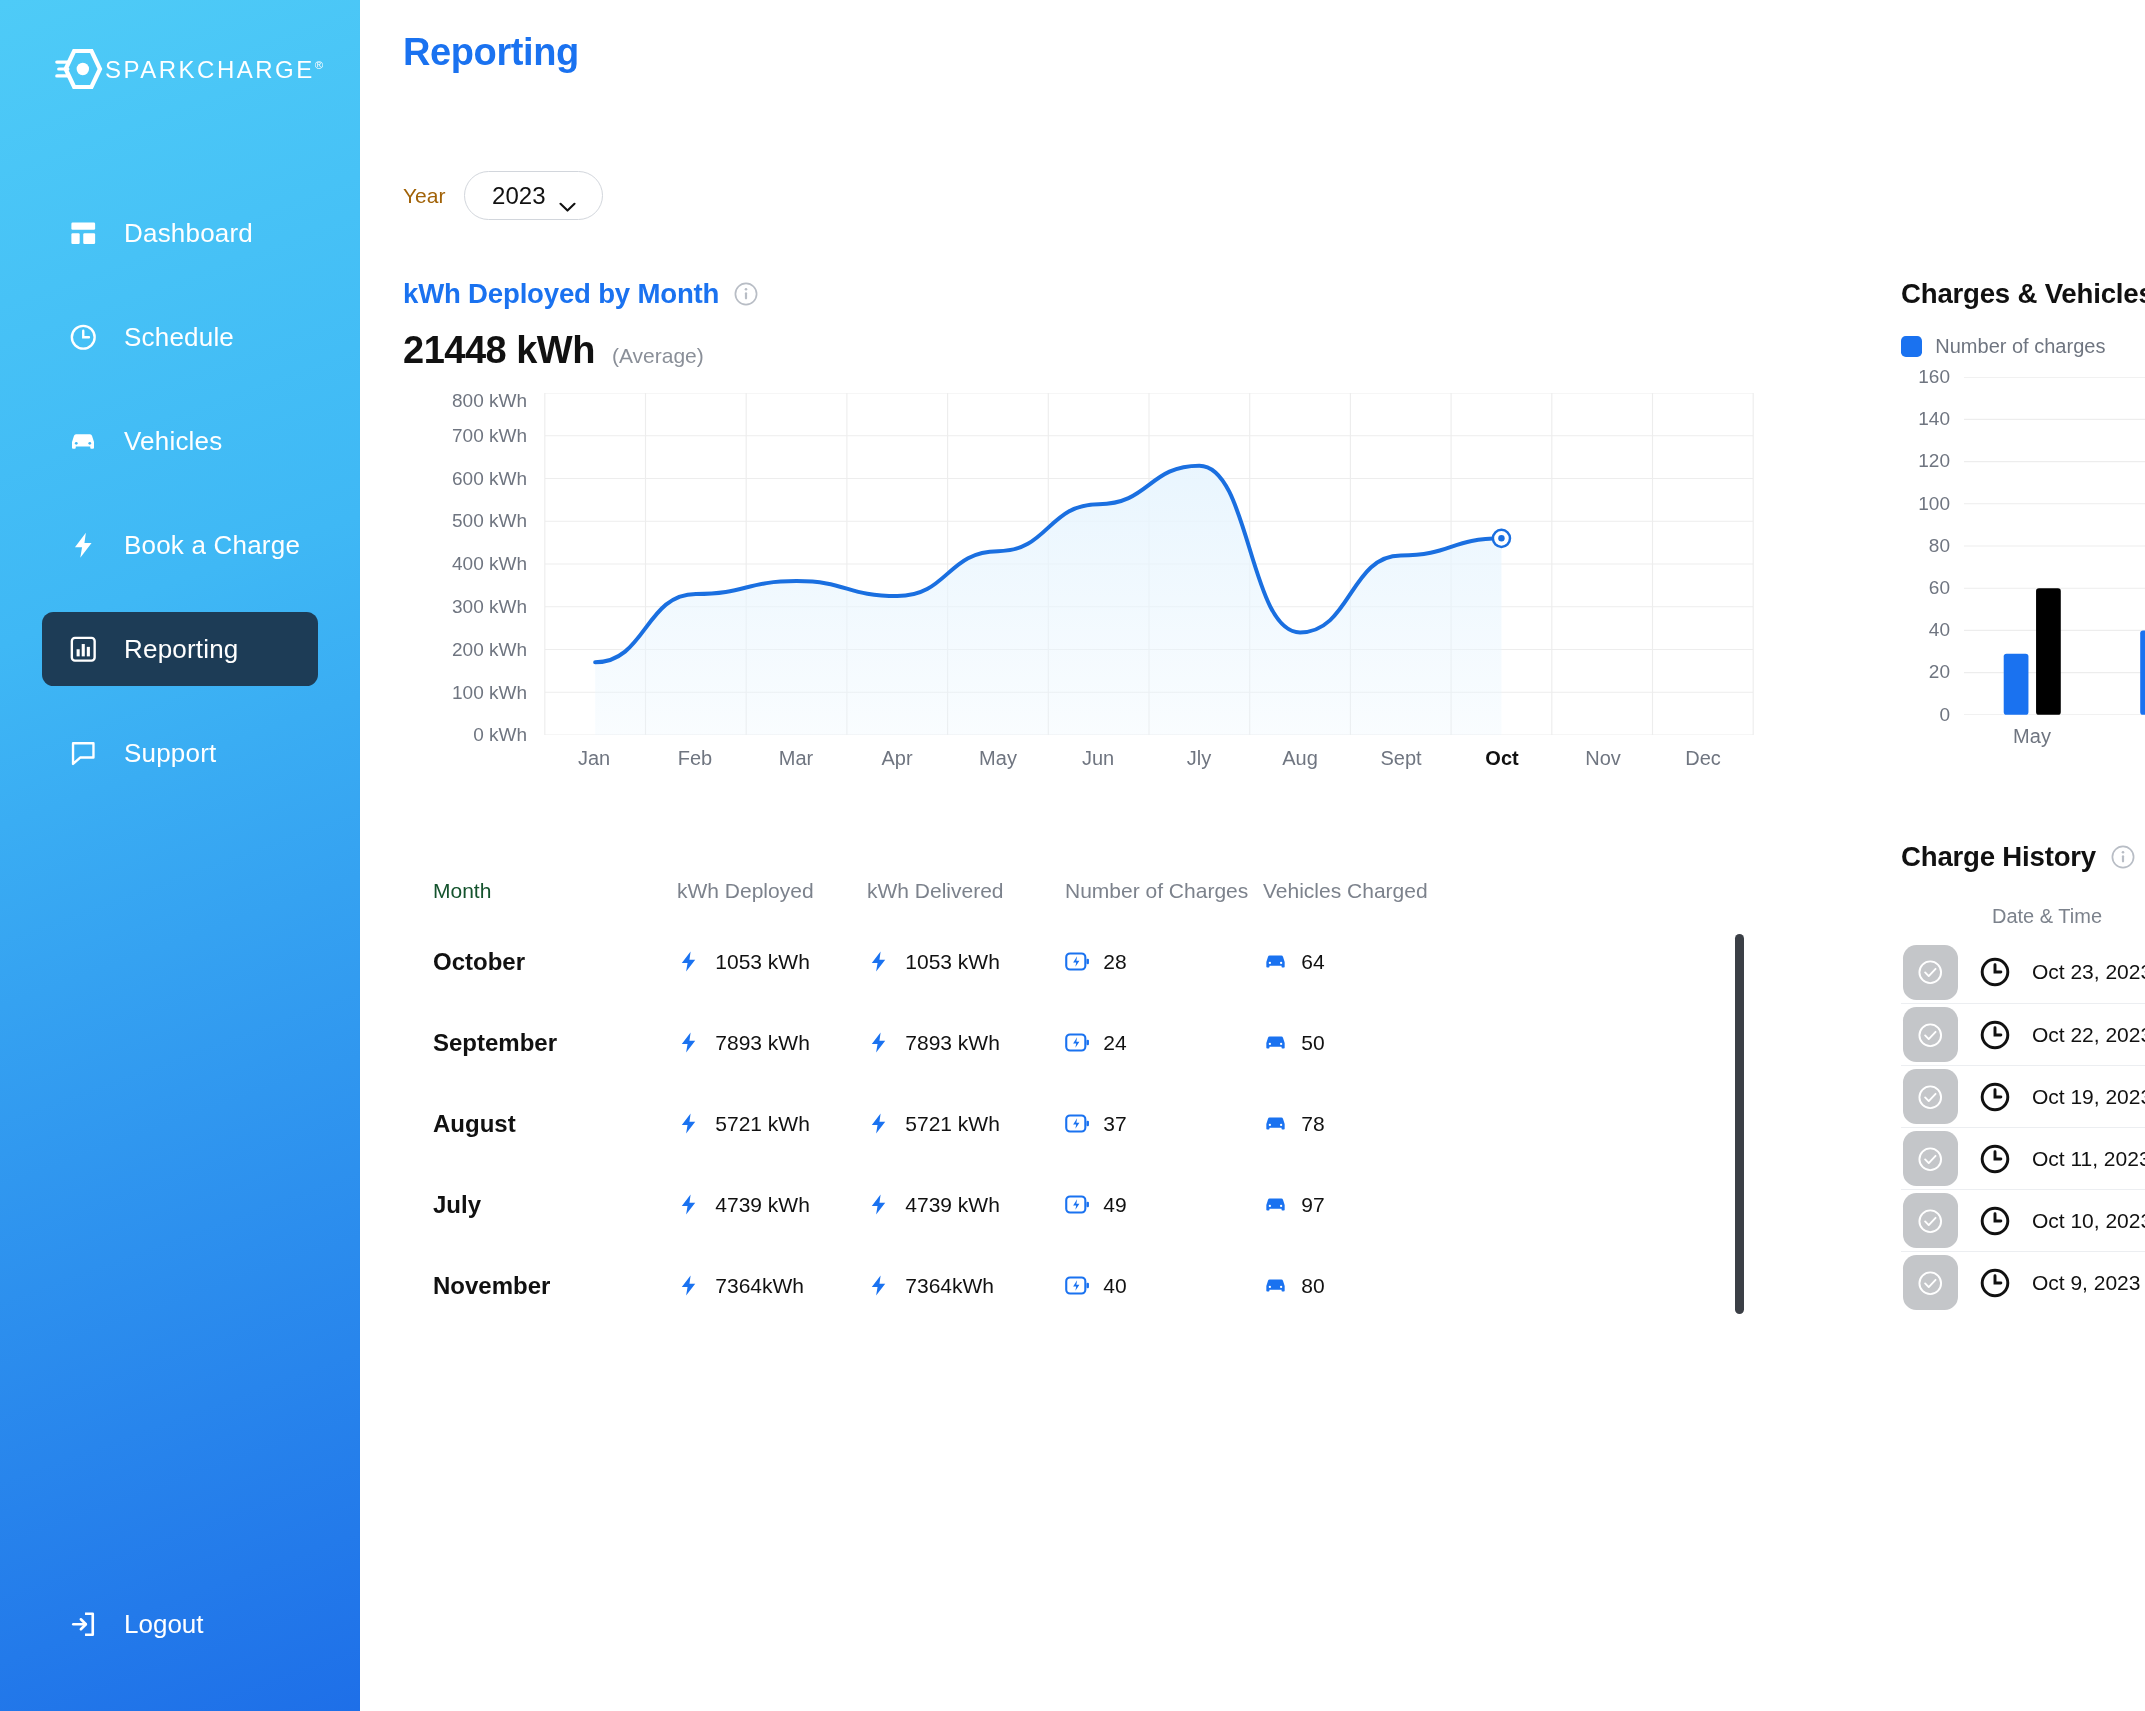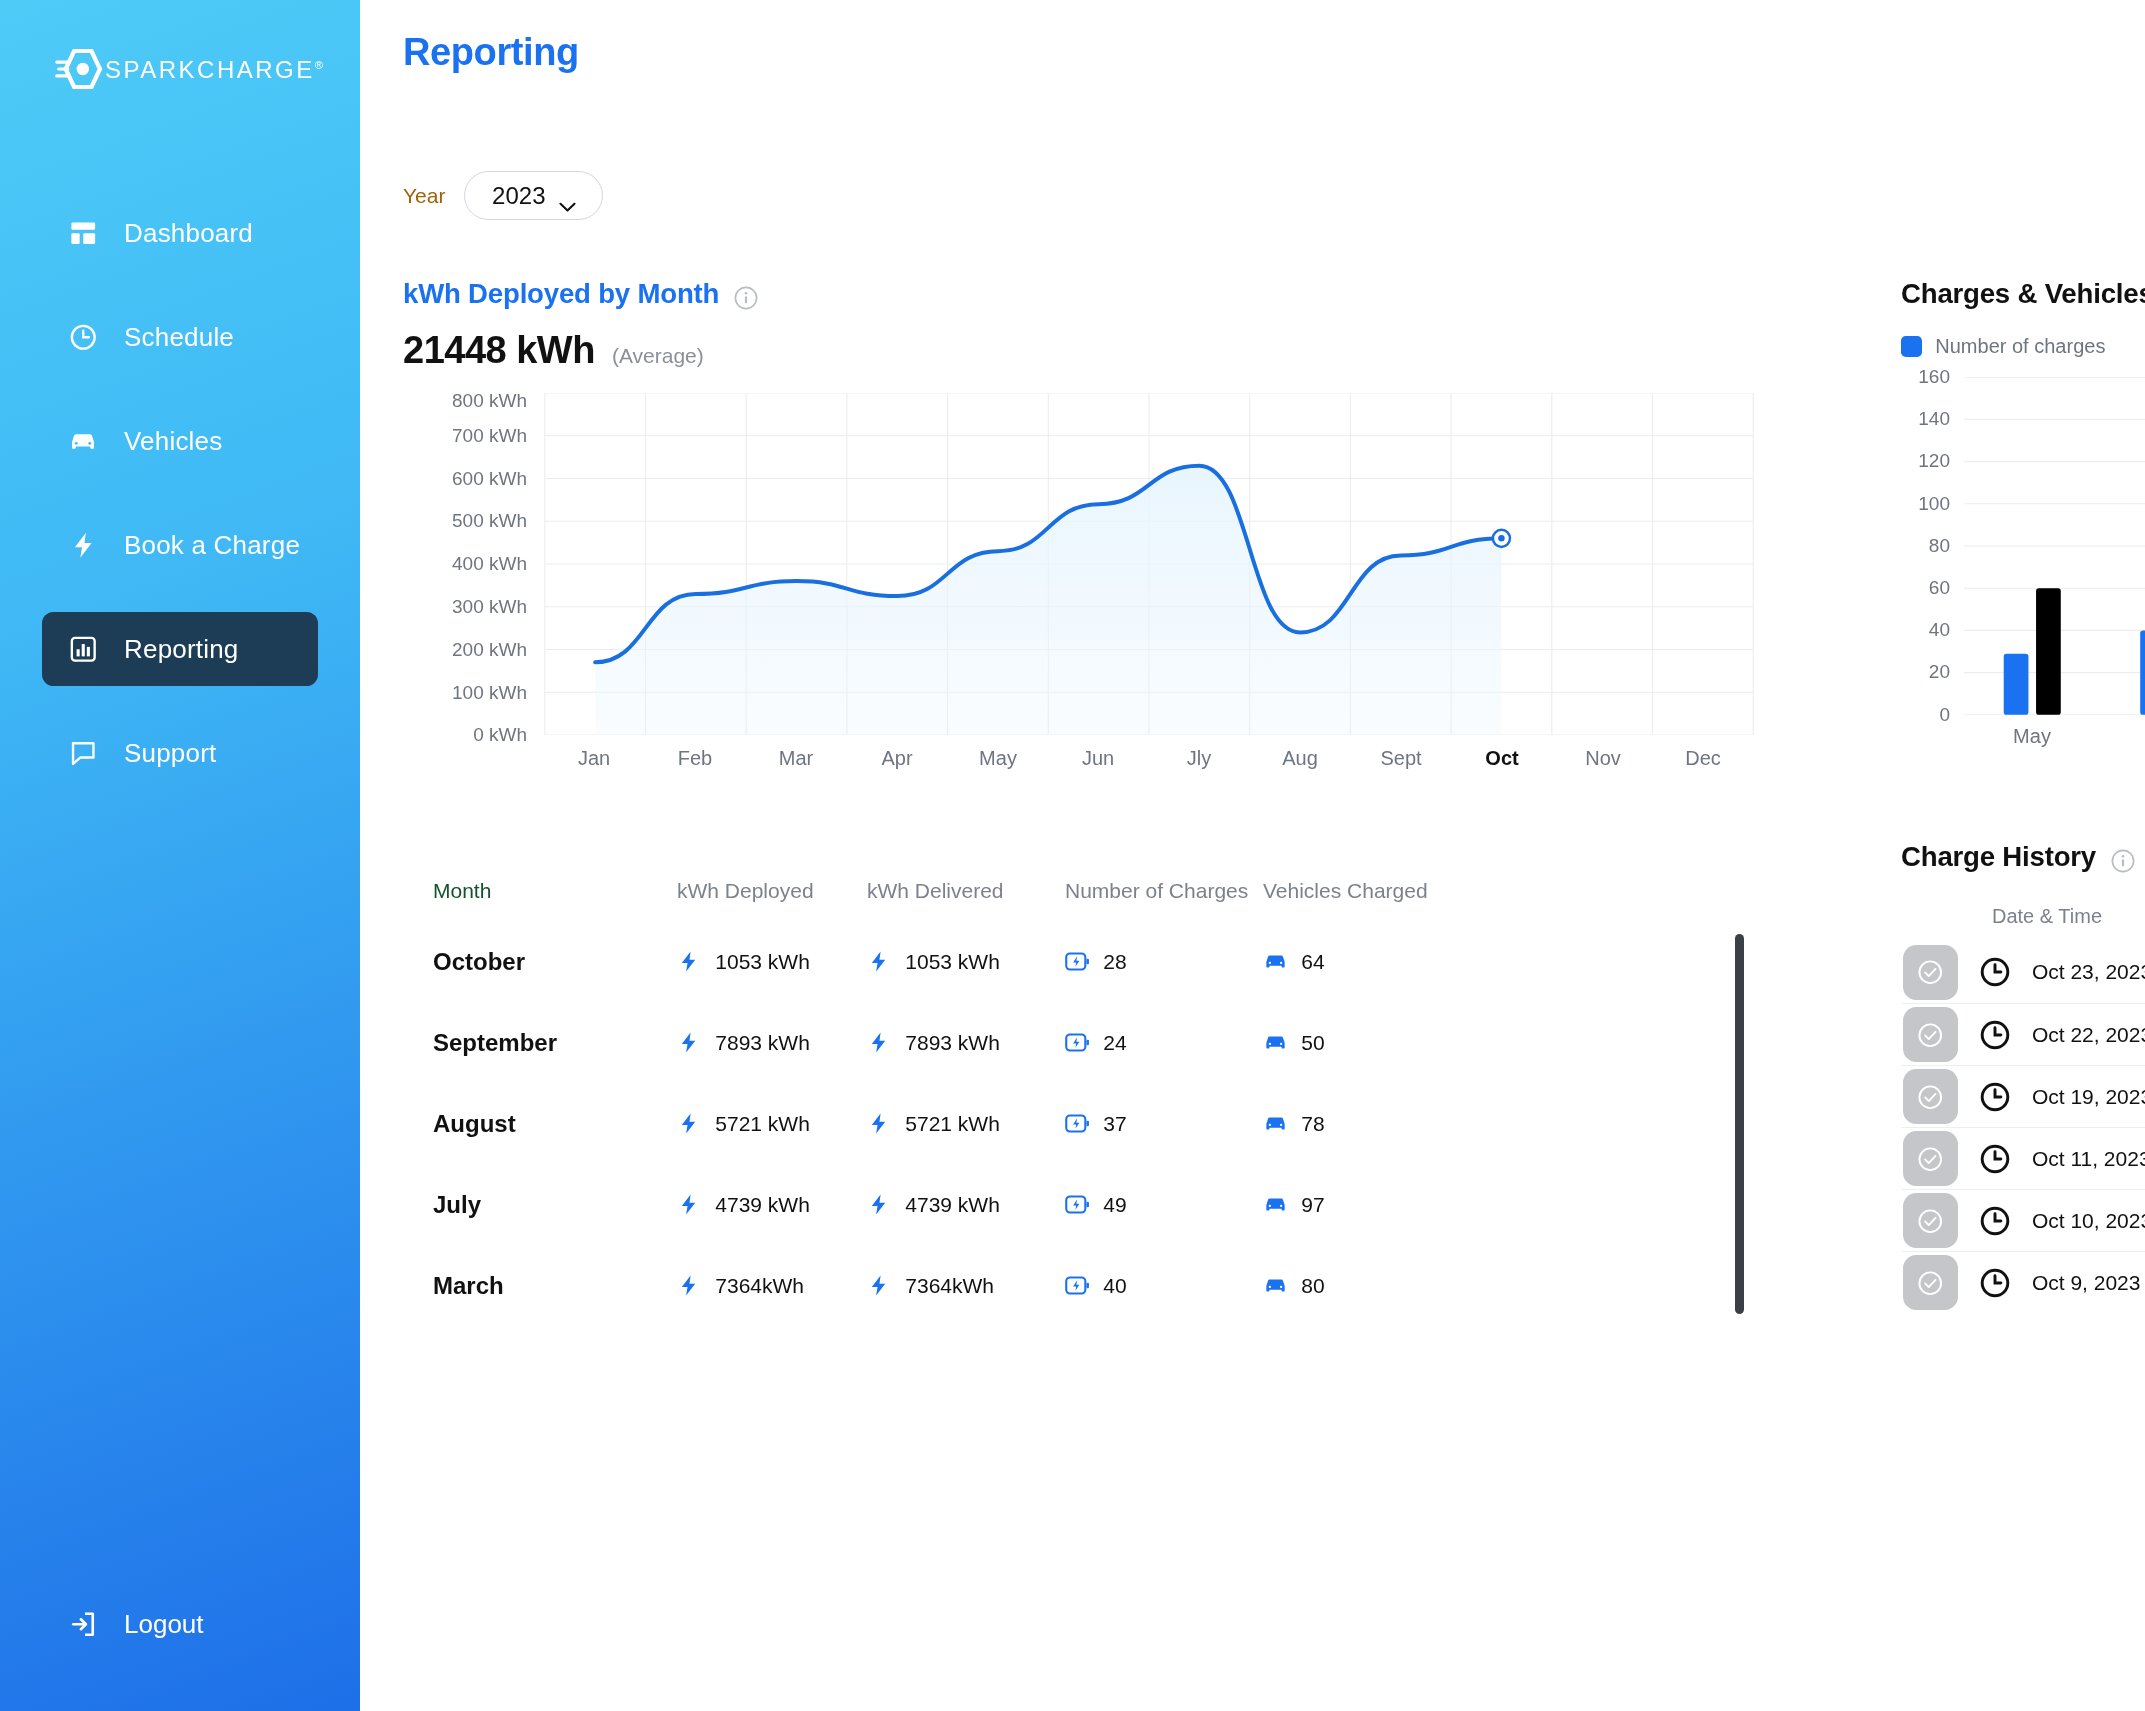--- a/index.html
+++ b/index.html
@@ -54,21 +54,21 @@
   .year-label { font-size: 21px; color: #a16207; }
   .year-select {
     width: 139px; height: 49px; border: 1.5px solid #d2d6dc; border-radius: 25px;
     background: #fff; display: flex; align-items: center; justify-content: center; gap: 13.3px;
     font-size: 24px; color: #111; cursor: pointer;
   }
   .chev { width: 17px; height: 10.5px; }
 
   
   .left-col { position: absolute; left: 43px; top: 278px; width: 1398px; }
-  .sec-head { display: flex; align-items: flex-end; gap: 15px; }
+  .sec-head { display: flex; align-items: center; gap: 15px; }
   .sec-title-blue { font-size: 27.6px; font-weight: bold; color: #1a72f0; letter-spacing: -0.2px; }
   .sec-title-black { font-size: 27.6px; font-weight: bold; color: #111; letter-spacing: -0.2px; }
   .info-icon { width: 24px; height: 24px; display: inline-block; }
 
   .big-stat { margin-top: 19px; display: flex; align-items: baseline; gap: 17px; }
   .big-num { font-size: 38px; font-weight: bold; color: #111; letter-spacing: -0.5px; }
   .big-sub { font-size: 21px; color: #8a8f98; }
 
   .linechart { position: relative; margin-top: 21px; width: 1351px; height: 399px; }
   .ylabels { position: absolute; left: 0; top: 0; width: 124px; height: 342px; }
@@ -476,21 +476,21 @@
                 <span class="cellval"><span class="mini-icon">
                     <svg viewBox="0 0 24 18" width="25" height="19">
                       <path d="M3.2 9.4 L4.8 4.4 Q5.2 3.2 6.4 3.2 H17.6 Q18.8 3.2 19.2 4.4 L20.8 9.4 V14 Q20.8 14.8 20 14.8 H18.6 Q17.8 14.8 17.8 14 V13 H6.2 V14 Q6.2 14.8 5.4 14.8 H4 Q3.2 14.8 3.2 14 Z" fill="#1a72f0"></path>
                       <circle cx="6.6" cy="10.4" r="1.1" fill="#fff"></circle>
                       <circle cx="17.4" cy="10.4" r="1.1" fill="#fff"></circle>
                     </svg>
                   </span>97</span>
               </div>
             </div>
             <div class="trow tbody-row">
-              <div class="c-month">March</div>
+              <div class="c-month">November</div>
               <div class="c-dep">
                 <span class="cellval"><span class="mini-icon">
                     <svg viewBox="0 0 24 24" width="23" height="23">
                       <path d="M14.2 1.5 L5 13.6 H11 L9.5 22.5 L19 10.2 H13 Z" fill="#1a72f0"></path>
                     </svg>
                   </span>7364kWh</span>
               </div>
               <div class="c-del">
                 <span class="cellval"><span class="mini-icon">
                     <svg viewBox="0 0 24 24" width="23" height="23">

